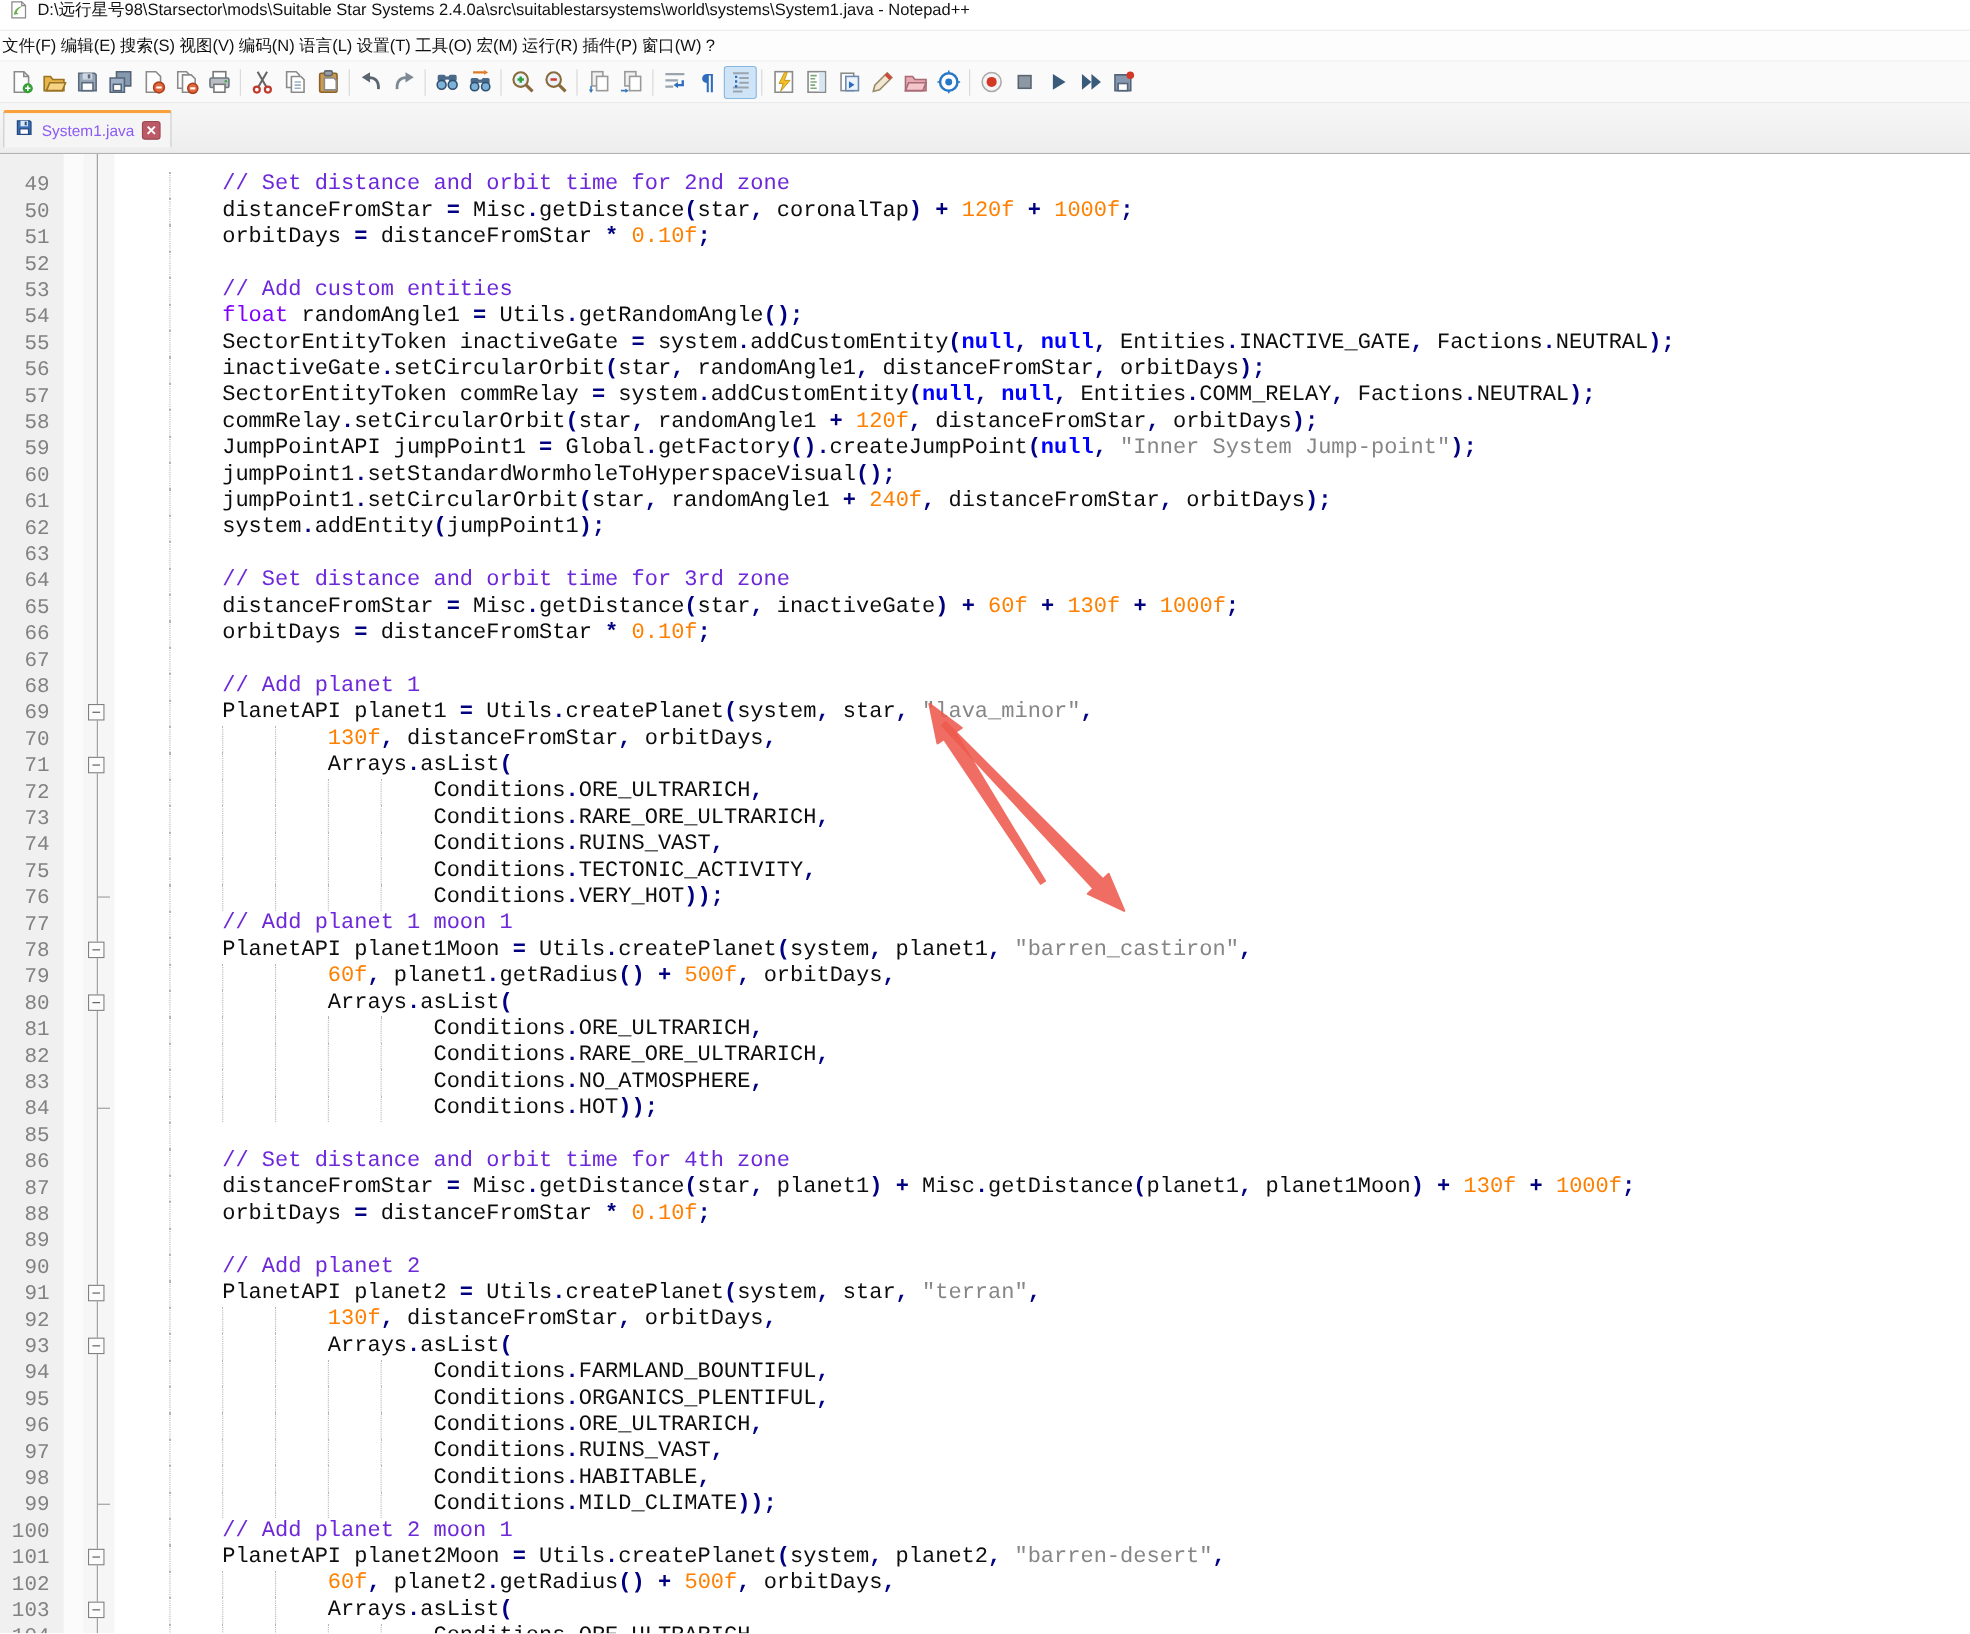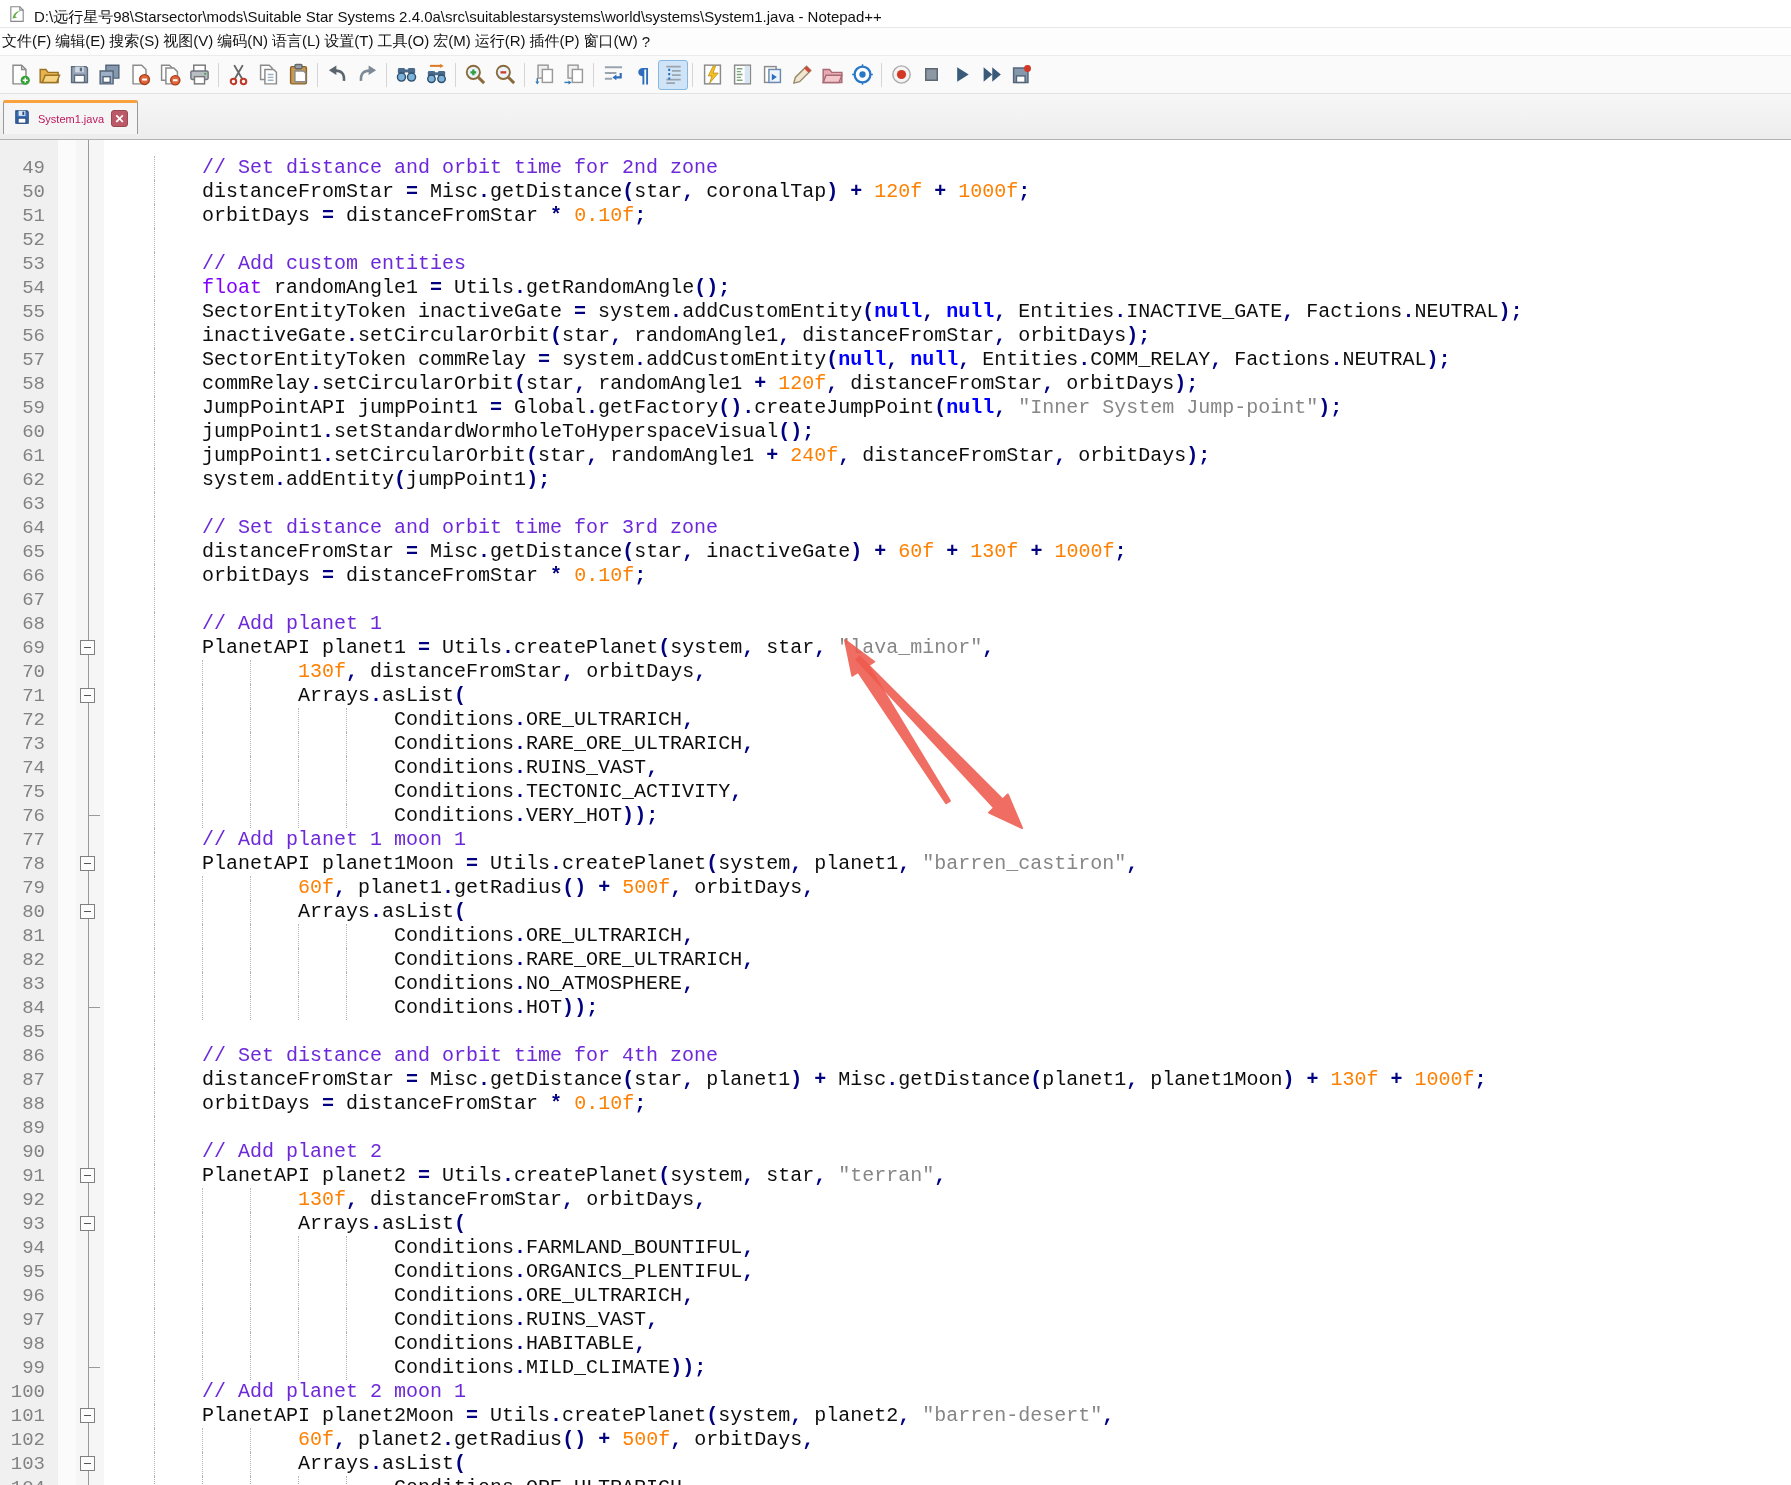--- a/index.html
+++ b/index.html
@@ -1,40 +1,40 @@
 <!DOCTYPE html>
 <html><head>
 <meta charset="utf-8">
 <style>
   html,body{margin:0;padding:0;background:#fff;}
   #win{position:relative;width:1791px;height:1485px;overflow:hidden;background:#fff;
        font-family:"Liberation Sans",sans-serif;cursor:default;}
   
-  #titlebar{height:28px;display:flex;align-items:flex-end;gap:8px;padding-left:8px;
+  #titlebar{height:28px;display:flex;align-items:flex-start;gap:8px;padding-left:8px;
             background:#ffffff;border-bottom:1px solid #e8e8e8;box-sizing:border-box;}
   #titlebar .ttext{font-size:15px;color:#111;white-space:nowrap;}
   
   #menubar{height:28px;display:flex;align-items:stretch;background:#fdfdfd;
            border-bottom:1px solid #ececec;box-sizing:border-box;}
   .menu-item{display:flex;align-items:center;padding:0 2px;font-size:15px;color:#111;}
   
   #toolbar{height:38px;display:flex;align-items:center;background:#fafafa;
            border-bottom:1px solid #e3e3e3;box-sizing:border-box;padding-left:4px;}
   .tb-btn{width:30px;height:30px;display:flex;align-items:center;justify-content:center;
           border:1px solid transparent;border-radius:3px;box-sizing:border-box;}
   .tb-btn svg{width:23px;height:23px;}
   .tb-btn.pressed{background:#cfe4f7;border-color:#86b7e0;}
   .tb-sep{width:1px;height:24px;background:#d6d6d6;margin:0 4px;}
   
   #tabbar{height:46px;background:linear-gradient(#f7f7f7,#ededed);
           border-bottom:1px solid #b2b2b2;box-sizing:border-box;position:relative;}
   #tab{position:absolute;left:3px;top:6px;height:34px;display:flex;align-items:center;gap:7px;
        padding:0 9px;background:#f5f5f5;border:1px solid #999;border-bottom:none;
        border-top:3px solid #f9a13c;box-sizing:border-box;border-radius:2px 2px 0 0;}
-  #tab .tab-label{font-size:11px;color:#be185d;}
+  #tab .tab-label{font-size:14px;color:#8b5cf6;}
   #tab .tab-close{width:17px;height:17px;border-radius:3px;background:#bb5a66;border:1px solid #9a4752;
        color:#fff;font-size:12px;font-weight:bold;display:flex;align-items:center;justify-content:center;
        line-height:1;box-sizing:border-box;}
   
   #editor{position:relative;height:1345px;background:#ffffff;overflow:hidden;}
   .m-num {position:absolute;left:0;   top:0;bottom:0;width:58px;background:#f0f0f0;}
   .m-book{position:absolute;left:58px;top:0;bottom:0;width:18px;background:#fbfbfb;}
   .m-fold{position:absolute;left:76px;top:0;bottom:0;width:28px;background:#f6f6f6;}
   .fold-vline{position:absolute;left:88px;top:0;bottom:0;width:1px;background:#9a9a9a;}
   #lines{position:absolute;left:0;top:16px;right:0;}

